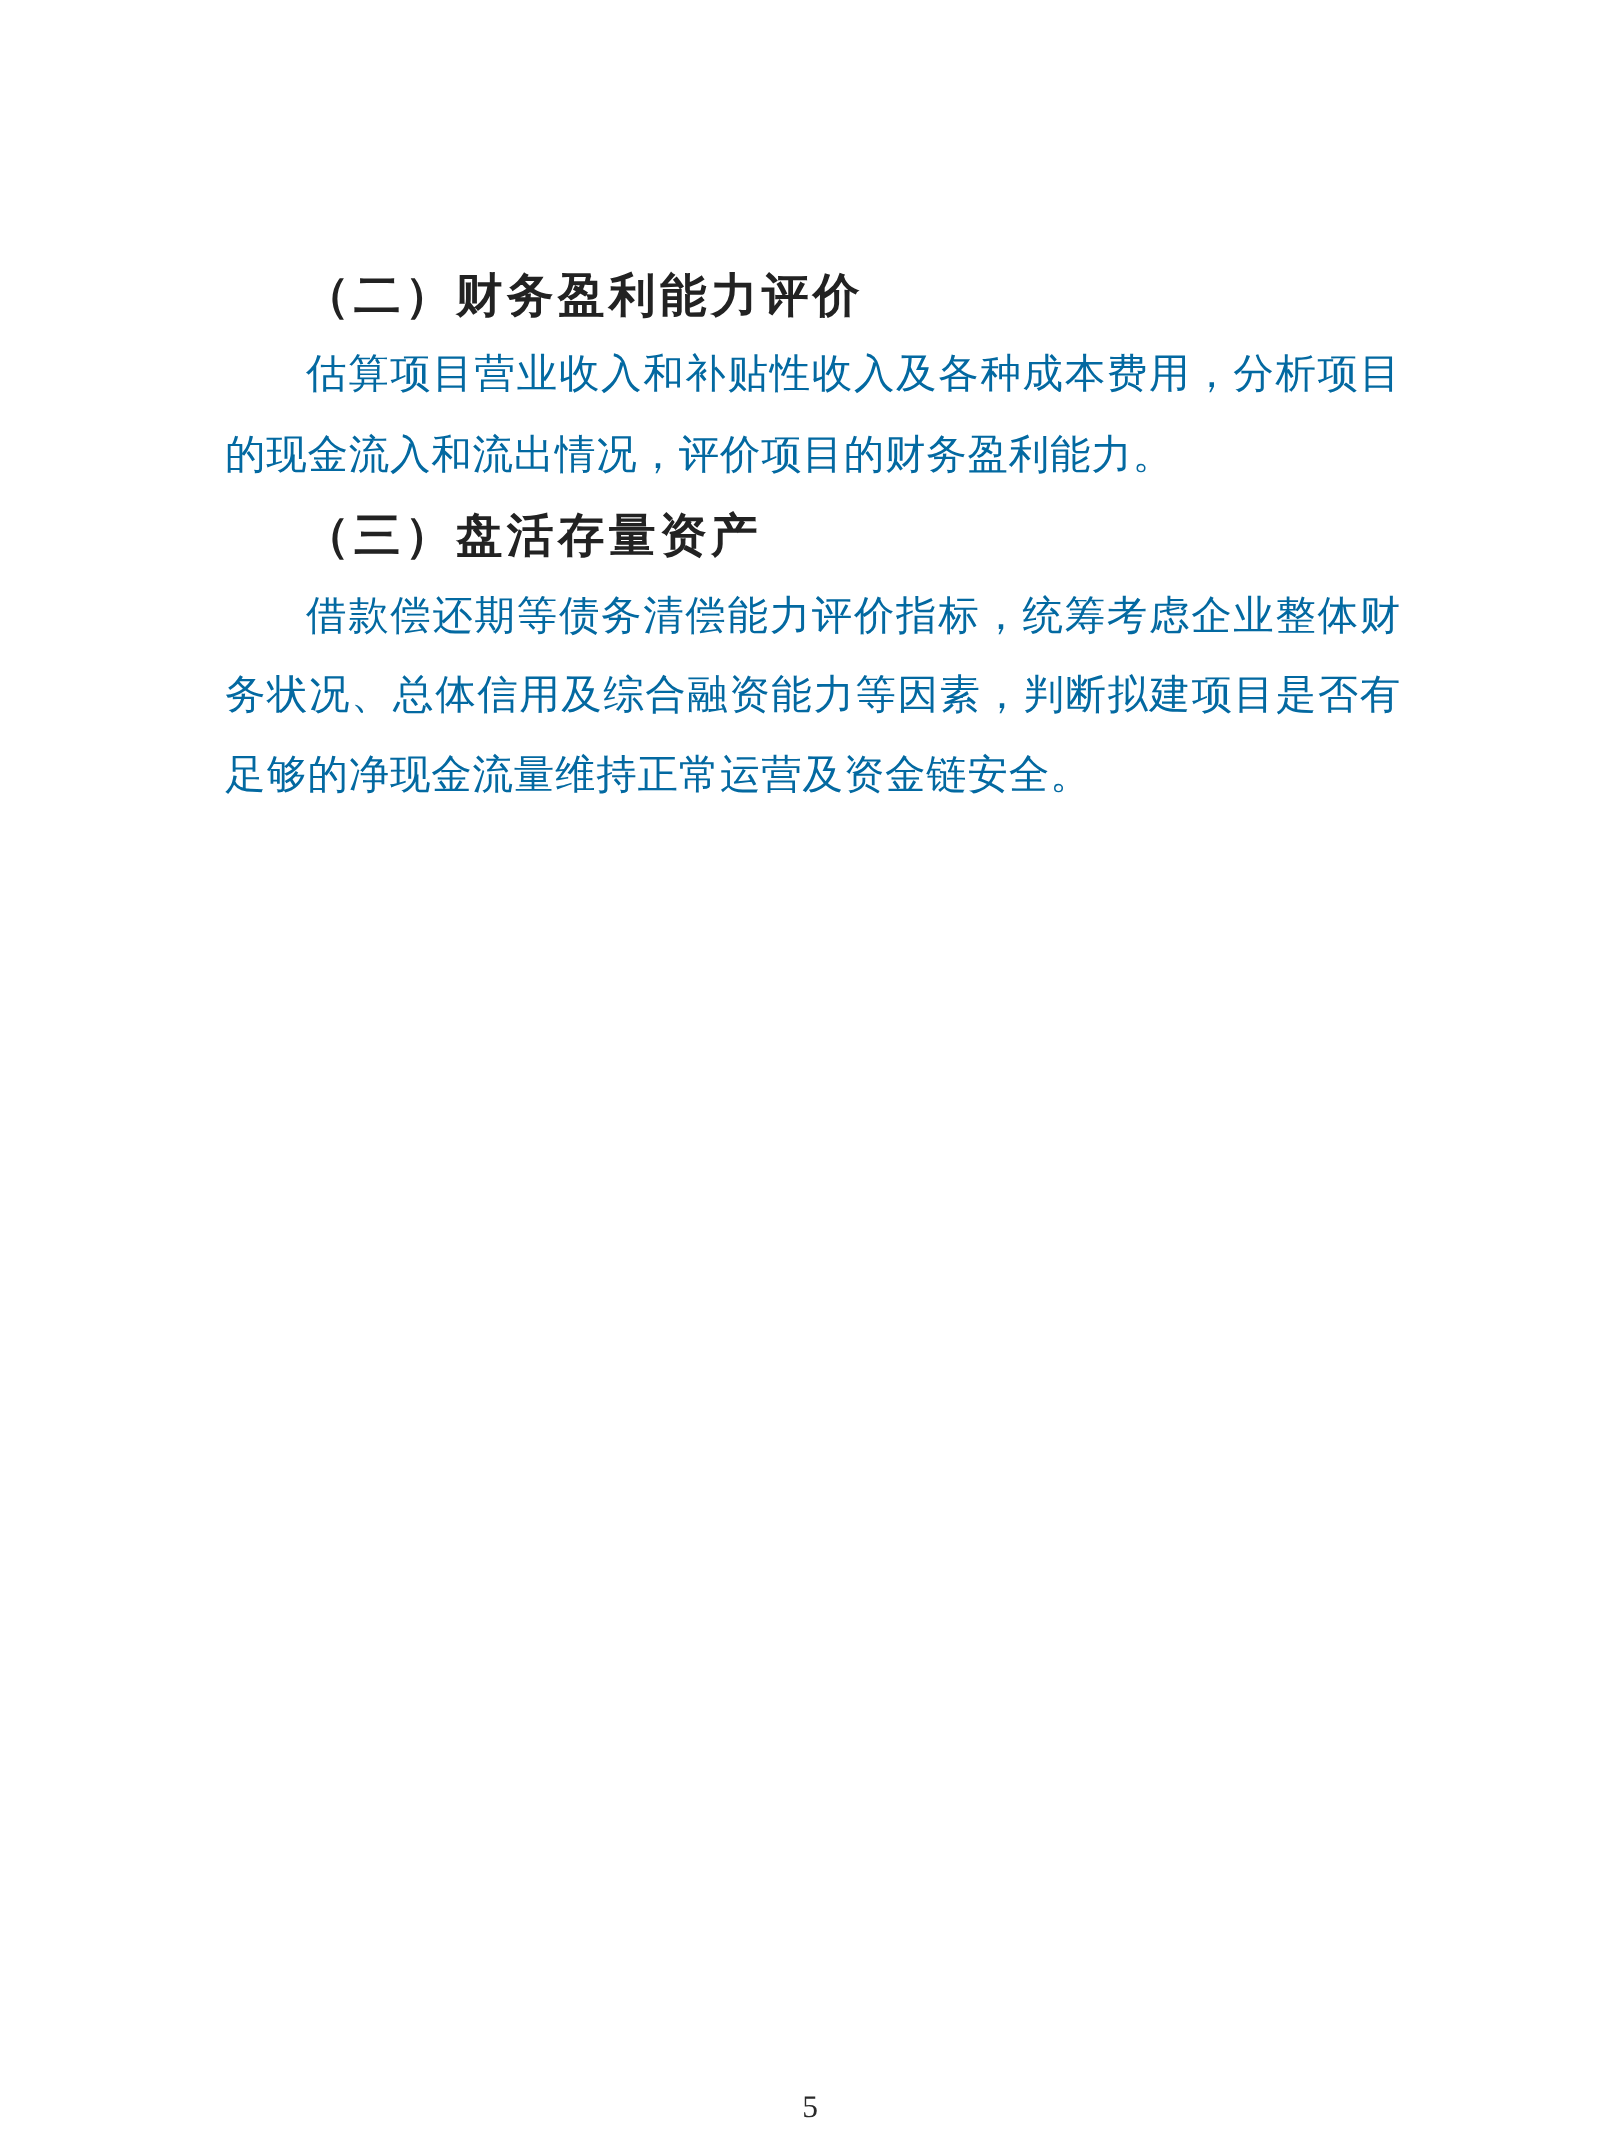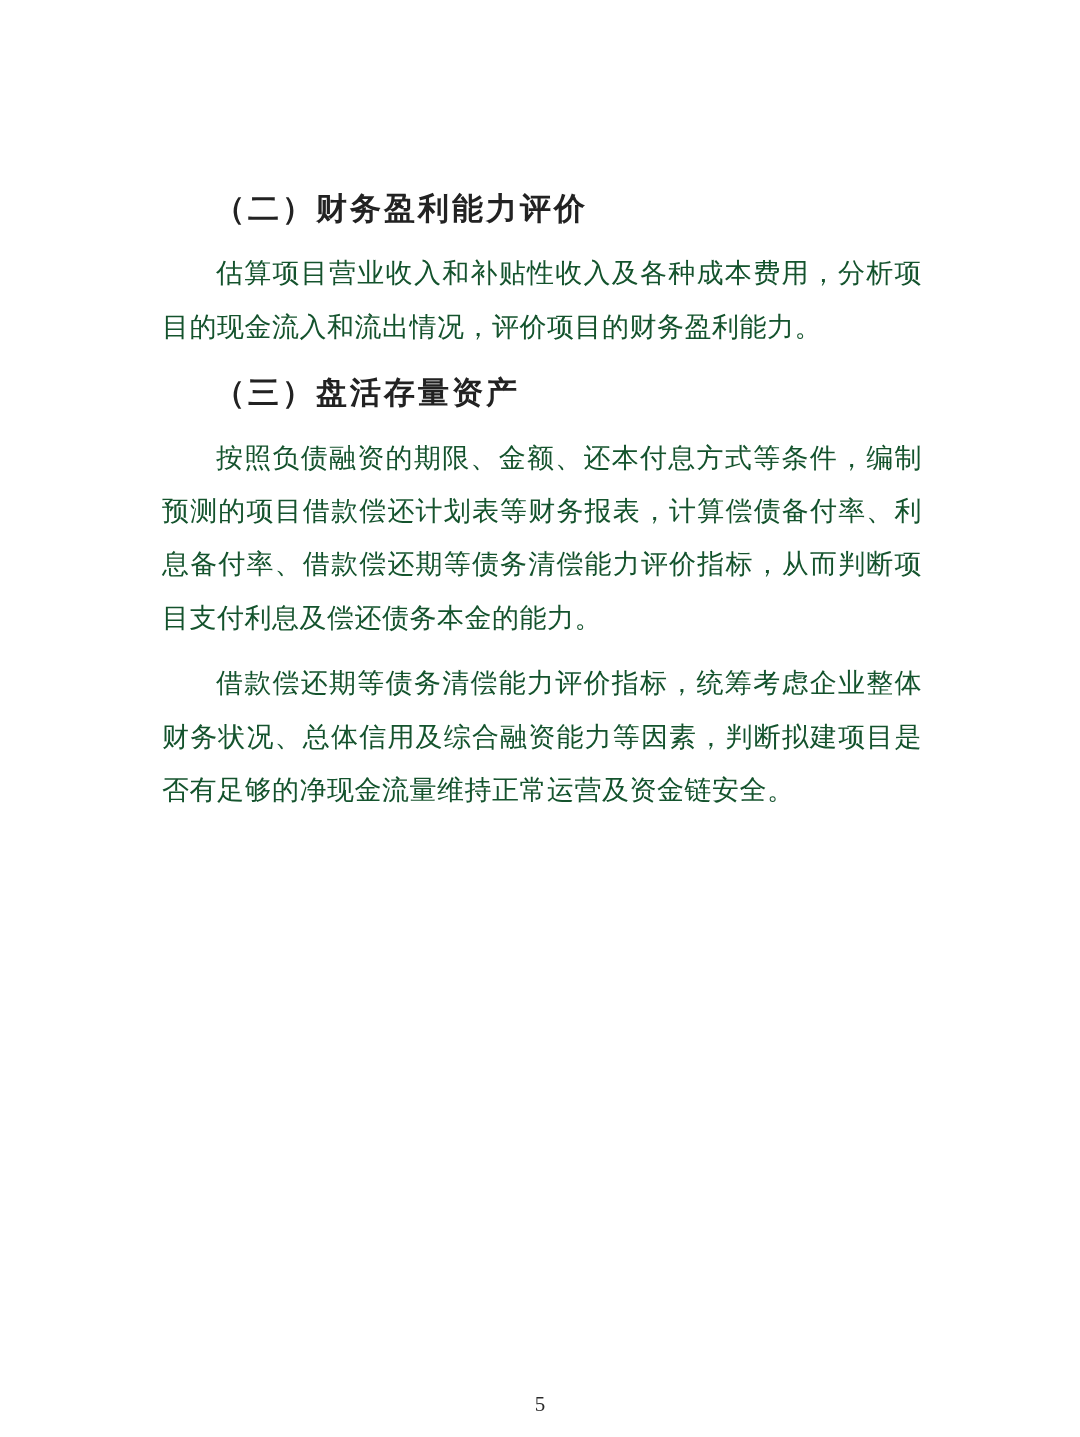--- a/index.html
+++ b/index.html
@@ -16,38 +16,38 @@
     font-family: "Liberation Serif", "DejaVu Serif", serif;
   }
   .content {
     position: absolute;
     left: 150px;
     top: 170px;
     width: 784px;
     color: #1d1d1d;
   }
   .content p {
-    margin: 12px;
+    margin: 0;
     padding: 0;
     line-height: 53.4px;
     font-family: Liberation Serif, serif;
   }
   .section-heading {
     font-size: 31px;
     font-weight: bold;
     letter-spacing: 3px;
     text-indent: 52px;
     color: #222222;
   }
   .section-body {
     font-size: 27px;
     letter-spacing: 0.5px;
     text-indent: 54px;
     text-align: justify;
-    color: #14532d;
+    color: #0369a1;
   }
   .page-number {
     position: absolute;
     left: 0;
     right: 0;
     top: 1392px;
     text-align: center;
     font-size: 21px;
     color: #2a2a2a;
     font-family: "Liberation Serif", "DejaVu Serif", serif;
@@ -57,20 +57,19 @@
 <body>
 
 <div class="page">
   <div class="content">
 
     <p class="section-heading">（二）财务盈利能力评价</p>
     <p class="section-body">估算项目营业收入和补贴性收入及各种成本费用，分析项目的现金流入和流出情况，评价项目的财务盈利能力。</p>
 
     <p class="section-heading">（三）盘活存量资产</p>
 
-    <p class="section-body">按照负债融资的期限、金额、还本付息方式等条件，编制预测的项目借款偿还计划表等财务报表，计算偿债备付率、利息备付率、借款偿还期等债务清偿能力评价指标，从而判断项目支付利息及偿还债务本金的能力。</p>
 
     <p class="section-body">借款偿还期等债务清偿能力评价指标，统筹考虑企业整体财务状况、总体信用及综合融资能力等因素，判断拟建项目是否有足够的净现金流量维持正常运营及资金链安全。</p>
 
   </div>
 
   <div class="page-number">5</div>
 </div>
 
 </body></html>

